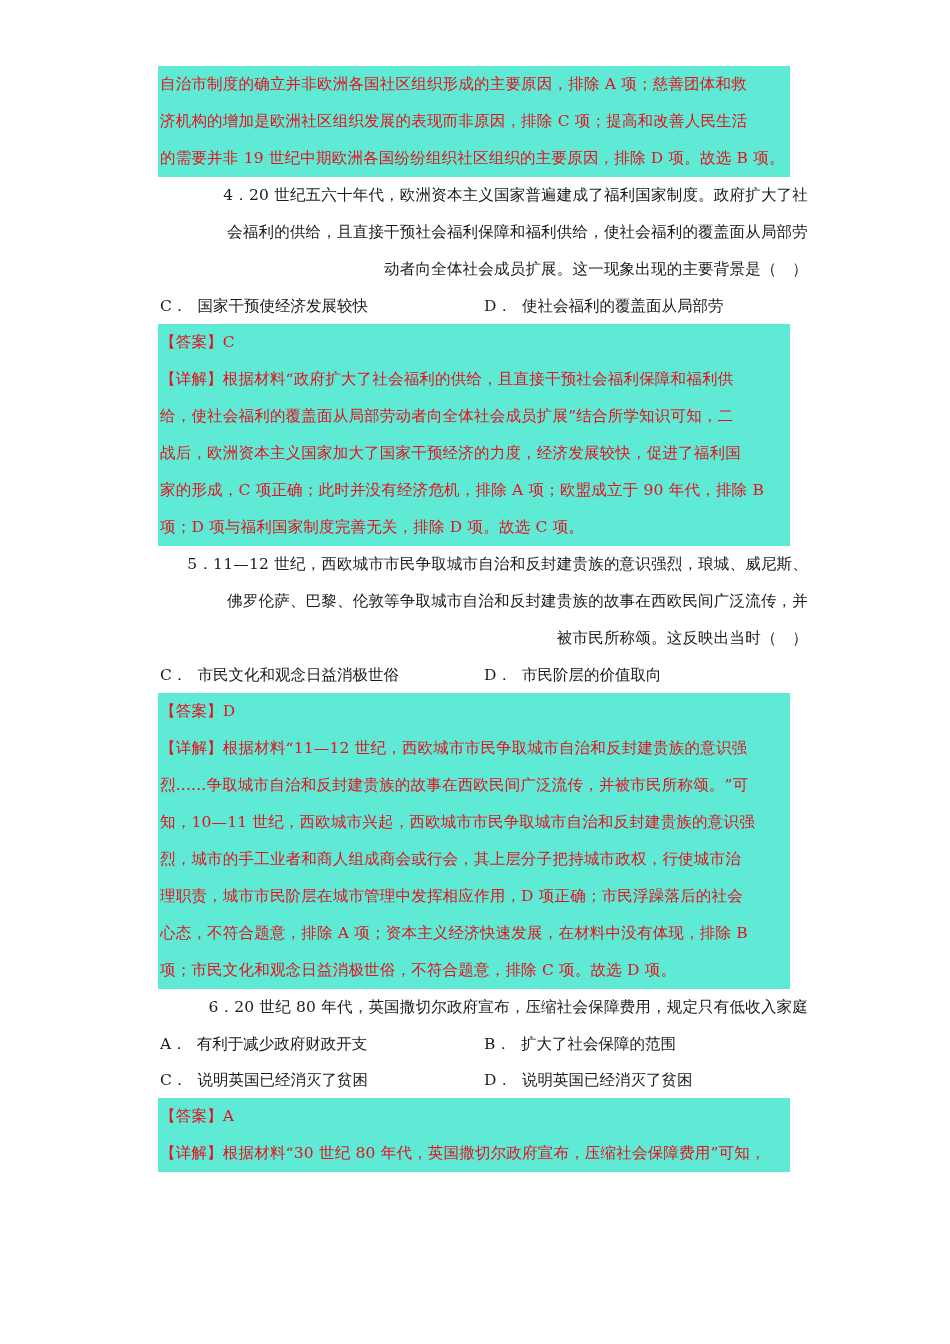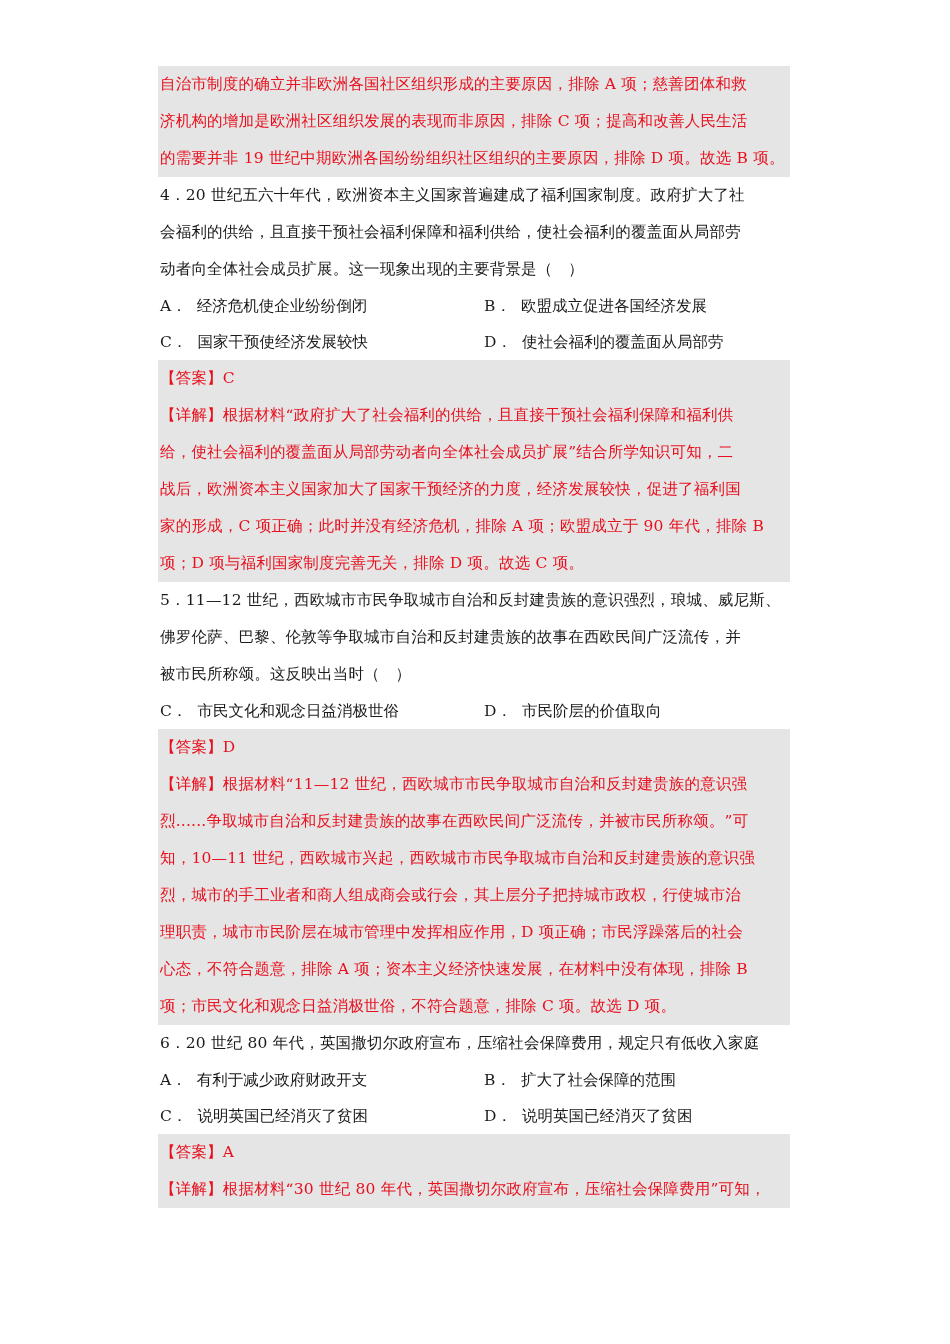--- a/index.html
+++ b/index.html
@@ -22,30 +22,31 @@
       width: 650px;
     }
     .line {
       height: 37px;
       line-height: 37px;
       font-size: 15.5px;
       white-space: nowrap;
       letter-spacing: 0.2px;
     }
     .ans-box {
-      background: #e5e5e5;
+      background: #5eead4;
       width: 632px;
       color: #e8101e;
     }
     .ans-box .line {
       padding-left: 2px;
     }
     .question .line {
       padding-left: 2px;
       color: #1a1a1a;
+      text-align: right;
     }
     .options-row {
       display: flex;
       height: 36px;
       line-height: 36px;
       font-size: 15.5px;
       padding-left: 2px;
     }
     .opt {
       width: 332px;
@@ -61,24 +62,20 @@
   <div class="ans-box">
     <div class="line">自治市制度的确立并非欧洲各国社区组织形成的主要原因，排除 A 项；慈善团体和救</div>
     <div class="line">济机构的增加是欧洲社区组织发展的表现而非原因，排除 C 项；提高和改善人民生活</div>
     <div class="line">的需要并非 19 世纪中期欧洲各国纷纷组织社区组织的主要原因，排除 D 项。故选 B 项。</div>
   </div>
 
   <div class="question">
     <div class="line">4．20 世纪五六十年代，欧洲资本主义国家普遍建成了福利国家制度。政府扩大了社</div>
     <div class="line">会福利的供给，且直接干预社会福利保障和福利供给，使社会福利的覆盖面从局部劳</div>
     <div class="line">动者向全体社会成员扩展。这一现象出现的主要背景是（　）</div>
-    <div class="options-row">
-      <div class="opt"><span class="letter">A．</span><span>经济危机使企业纷纷倒闭</span></div>
-      <div class="opt"><span class="letter">B．</span><span>欧盟成立促进各国经济发展</span></div>
-    </div>
     <div class="options-row">
       <div class="opt"><span class="letter">C．</span><span>国家干预使经济发展较快</span></div>
       <div class="opt"><span class="letter">D．</span><span>使社会福利的覆盖面从局部劳</span></div>
     </div>
   </div>
   <div class="ans-box">
     <div class="line"><span>【答案】</span><span>C</span></div>
     <div class="line"><span>【详解】</span><span>根据材料“政府扩大了社会福利的供给，且直接干预社会福利保障和福利供</span></div>
     <div class="line">给，使社会福利的覆盖面从局部劳动者向全体社会成员扩展”结合所学知识可知，二</div>
     <div class="line">战后，欧洲资本主义国家加大了国家干预经济的力度，经济发展较快，促进了福利国</div>

